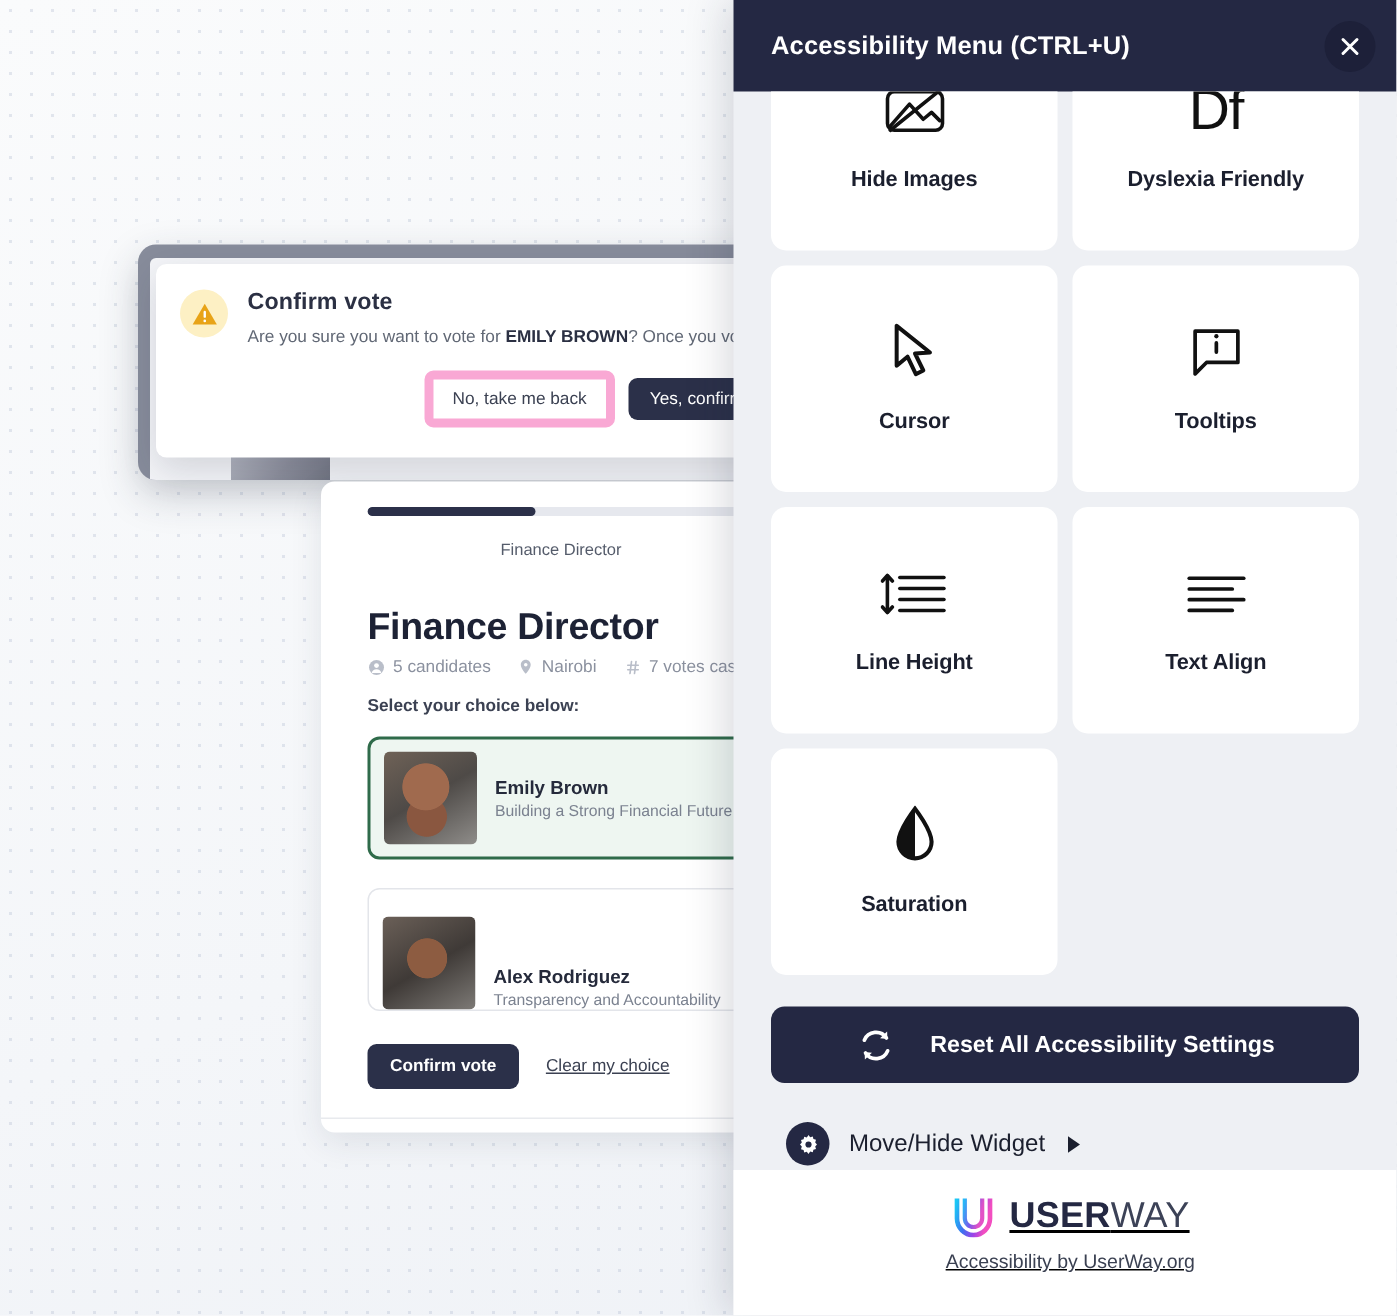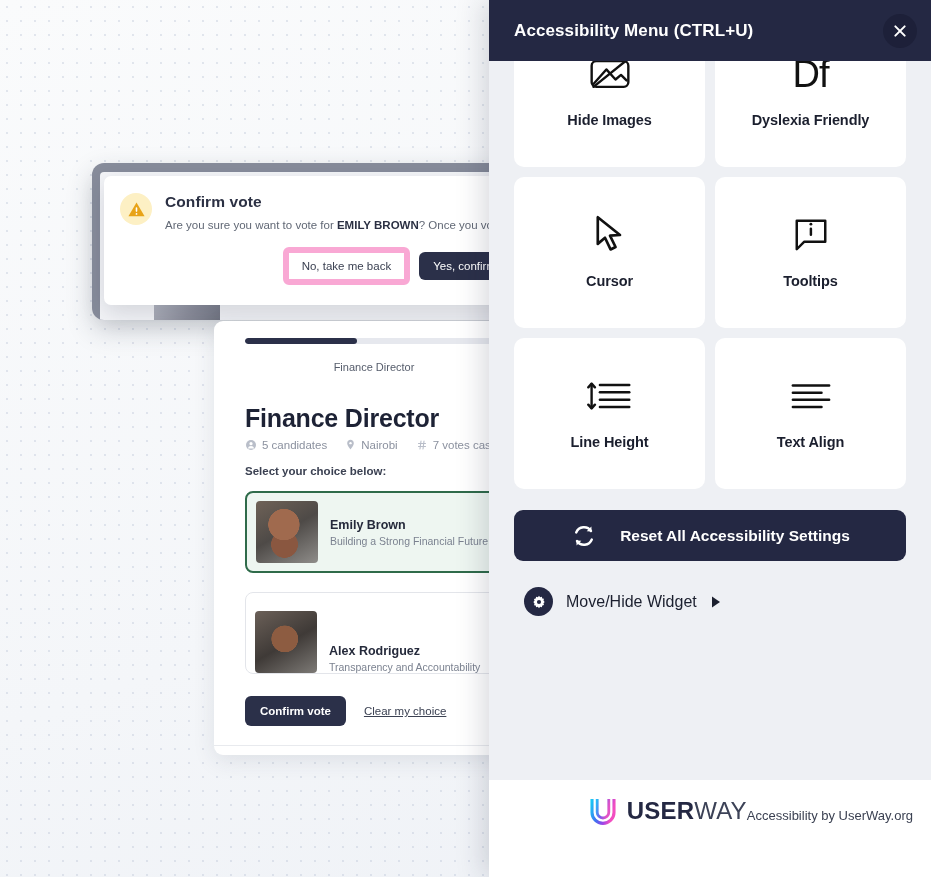--- a/index.html
+++ b/index.html
@@ -201,22 +201,22 @@
     display: flex; align-items: flex-start; padding: 13px 18px 0 25px; gap: 10px;
   }
   #footer-left { flex: 0 0 auto; }
   #report-problem { font-size: 14px; color: #3b4152; cursor: pointer; }
   #manage-btn {
     margin-top: 9px; background: #242843; border: none; border-radius: 14px;
     color: #fff; font-family: inherit; font-size: 13px; font-weight: 700;
     padding: 7px 16px; cursor: pointer;
   }
   #footer-right {
-    flex: 1 1 auto; display: flex; flex-direction: row; align-items: center;
-    justify-content: flex-end; padding-top: 4px;
+    flex: 1 1 auto; display: flex; flex-direction: column; align-items: center;
+    justify-content: flex-end; padding-top: 4px; text-decoration: underline;
   }
   #brand-row { display: flex; align-items: center; gap: 9px; }
   #brand-text { font-size: 24px; letter-spacing: .2px; line-height: 1; }
   #brand-text .b1 { font-weight: 700; color: #242843; }
   #brand-text .b2 { font-weight: 400; color: #3c4257; }
   #brand-sub { margin-top: 8px; font-size: 13px; color: #3b4152; }
 </style>
 </head>
 <body>
 
@@ -403,20 +403,29 @@
               <line x1="3" y1="4" x2="41" y2="4"></line>
               <line x1="3" y1="11.5" x2="33" y2="11.5"></line>
               <line x1="3" y1="19" x2="41" y2="19"></line>
               <line x1="3" y1="26.5" x2="33" y2="26.5"></line>
             </g>
           </svg>
         </div>
         <div class="tile-label">Text Align</div>
       </div>
 
+      <div class="tile">
+        <div class="tile-icon">
+          <svg width="30" height="40" viewBox="0 0 28 38" aria-hidden="true">
+            <path d="M14 2C14 2 3.5 15.5 3.5 23a10.5 10.5 0 0 0 21 0C24.5 15.5 14 2 14 2Z" fill="none" stroke="#111" stroke-width="2.6"></path>
+            <path d="M14 2C14 2 3.5 15.5 3.5 23a10.5 10.5 0 0 0 10.5 10.5Z" fill="#111"></path>
+          </svg>
+        </div>
+        <div class="tile-label">Saturation</div>
+      </div>
     </div>
 
     <button id="reset-btn">
       <span style="display:flex">
         <svg width="28" height="28" viewBox="0 0 28 28" aria-hidden="true">
           <path d="M6.2 10.5A8.4 8.4 0 0 1 21 9" fill="none" stroke="#fff" stroke-width="2.4" stroke-linecap="round"></path>
           <path d="M21.8 17.5A8.4 8.4 0 0 1 7 19" fill="none" stroke="#fff" stroke-width="2.4" stroke-linecap="round"></path>
           <path d="M21.4 4.6 21.6 9.6 16.7 9.2Z" fill="#fff"></path>
           <path d="M6.6 23.4 6.4 18.4 11.3 18.8Z" fill="#fff"></path>
         </svg>

